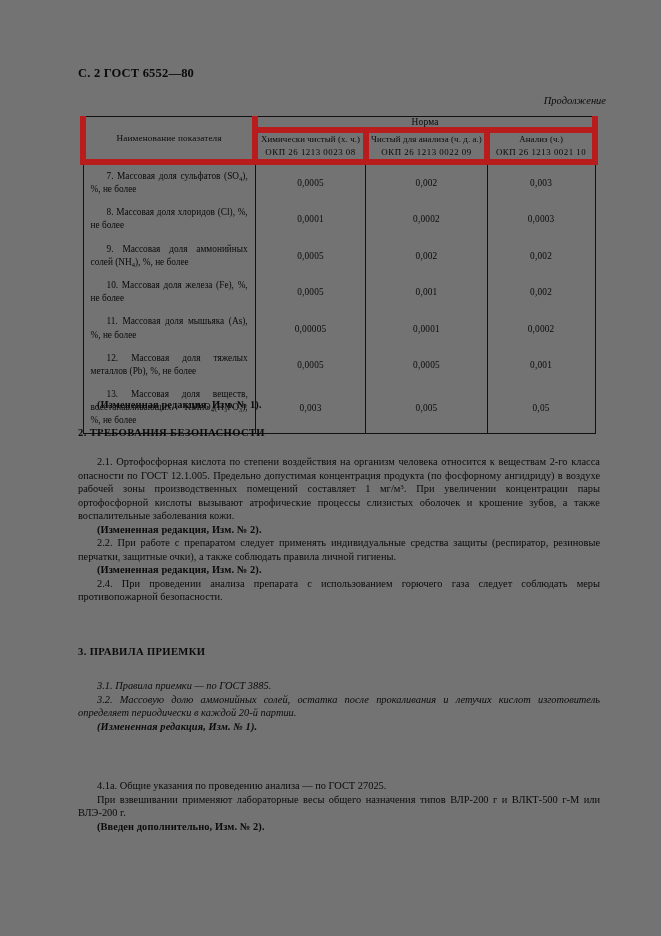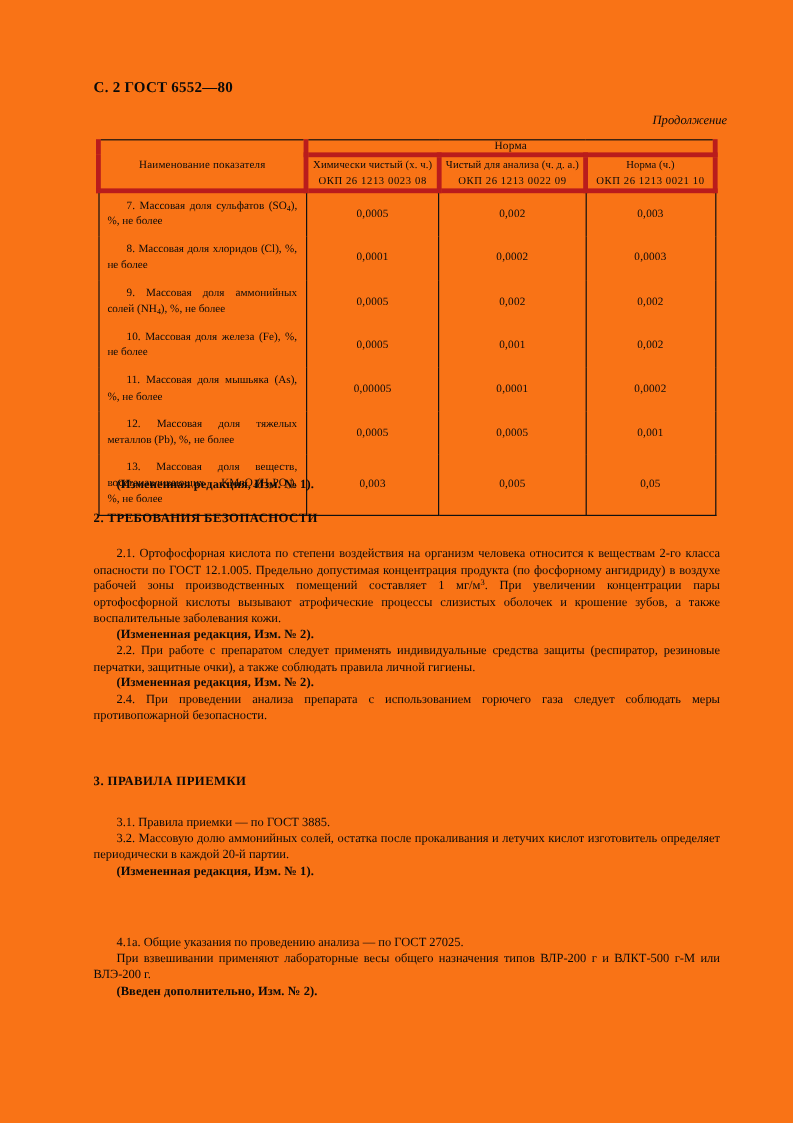--- a/index.html
+++ b/index.html
@@ -5,21 +5,21 @@
 <style>
   html, body {
     margin: 0;
     padding: 0;
     background: #ffffff;
   }
   .page {
     position: relative;
     width: 661px;
     height: 936px;
-    background: #f97316;
+    background: #737373;
     overflow: hidden;
     font-family: "Liberation Serif", "DejaVu Serif", serif;
     color: #0a0a0a;
     box-sizing: border-box;
   }
 
   
   .page-header {
     position: absolute;
     left: 78px;
@@ -40,21 +40,21 @@
   
   .norm-table {
     position: absolute;
     left: 80px;
     top: 116px;
     width: 518px;
     border-collapse: collapse;
     font-size: 9.2px;
   }
   .norm-table td, .norm-table th {
-    border: 4px solid #b91c1c;
+    border: 6px solid #b91c1c;
     padding: 0;
     vertical-align: middle;
     font-weight: normal;
   }
   .norm-table .outer-top { border-top: 1.6px solid #111; }
   .th-name {
     width: 183px;
     text-align: center;
     padding: 4px 6px;
     font-size: 9.2px;
@@ -153,21 +153,21 @@
       <tr>
         <th class="th-grade col-a">
           <div>Химически чистый (х. ч.)</div>
           <div class="okp">ОКП 26 1213 0023 08</div>
         </th>
         <th class="th-grade col-b">
           <div>Чистый для анализа (ч. д. а.)</div>
           <div class="okp">ОКП 26 1213 0022 09</div>
         </th>
         <th class="th-grade col-c">
-          <div>Норма (ч.)</div>
+          <div>Анализ (ч.)</div>
           <div class="okp">ОКП 26 1213 0021 10</div>
         </th>
       </tr>
     </thead>
     <tbody id="table-body">
         <tr>
           <td class="name-cell"><span class="ind"></span><span>7. </span><span>Массовая доля сульфатов (SO</span><sub>4</sub><span>), %, не более</span></td>
           <td class="val-cell col-a">0,0005</td>
           <td class="val-cell col-b">0,002</td>
           <td class="val-cell col-c">0,003</td>
@@ -224,21 +224,21 @@
     <p class="note">(Измененная редакция, Изм. № 2).</p>
     <p class="para">2.2.  При работе с препаратом следует применять индивидуальные средства защиты (респиратор, резиновые перчатки, защитные очки), а также соблюдать правила личной гигиены.</p>
     <p class="note">(Измененная редакция, Изм. № 2).</p>
     <p class="para">2.4.  При проведении анализа препарата с использованием горючего газа следует соблюдать меры противопожарной безопасности.</p>
   </div>
 
   <div class="body-block" style="top:645px;">
     <p class="section-head">3.  ПРАВИЛА ПРИЕМКИ</p>
   </div>
 
-  <div class="body-block" style="top:679px;">
+  <div class="body-block" style="top:679px;font-style:italic;">
     <p class="para">3.1.  Правила приемки — по ГОСТ 3885.</p>
     <p class="para">3.2.  Массовую долю аммонийных солей, остатка после прокаливания и летучих кислот изготовитель определяет периодически в каждой 20-й партии.</p>
     <p class="note">(Измененная редакция, Изм. № 1).</p>
   </div>
 
 
   <div class="body-block" style="top:779px;">
     <p class="para">4.1а.  Общие указания по проведению анализа — по ГОСТ 27025.</p>
     <p class="para">При взвешивании применяют лабораторные весы общего назначения типов ВЛР-200 г и ВЛКТ-500 г-М или ВЛЭ-200 г.</p>
     <p class="note">(Введен дополнительно, Изм. № 2).</p>

